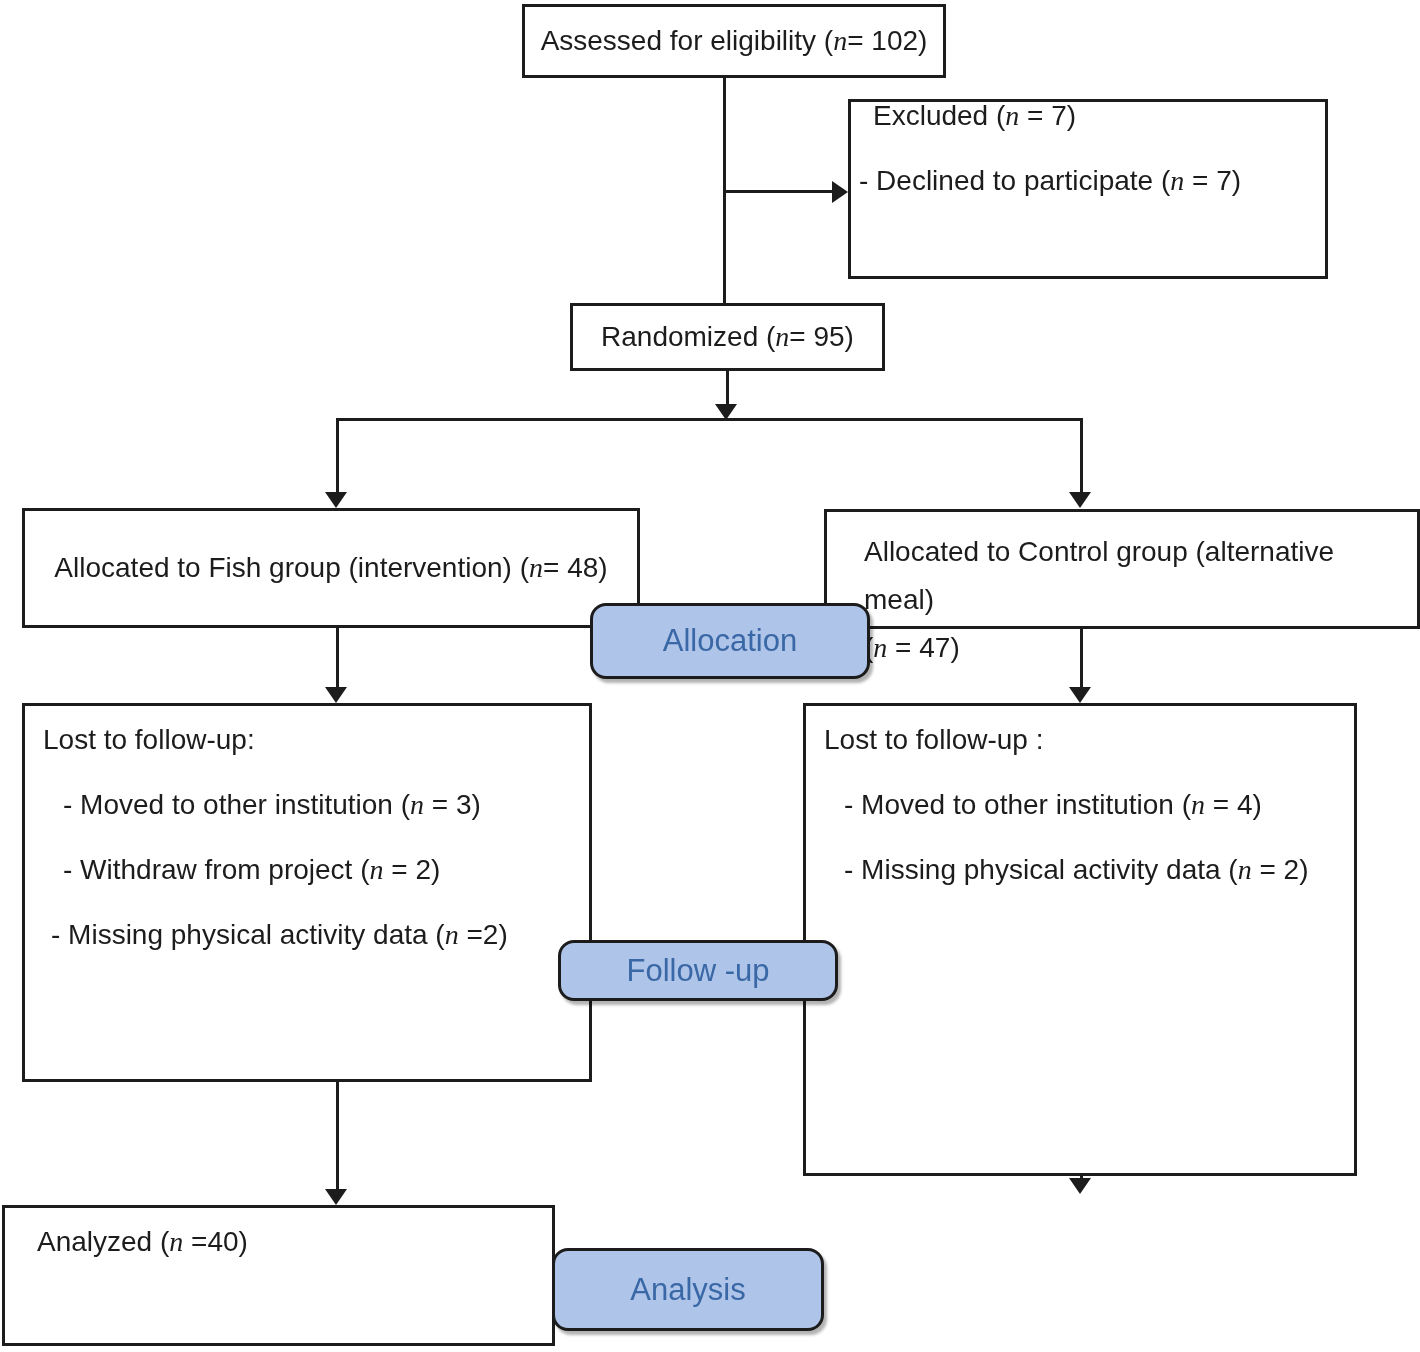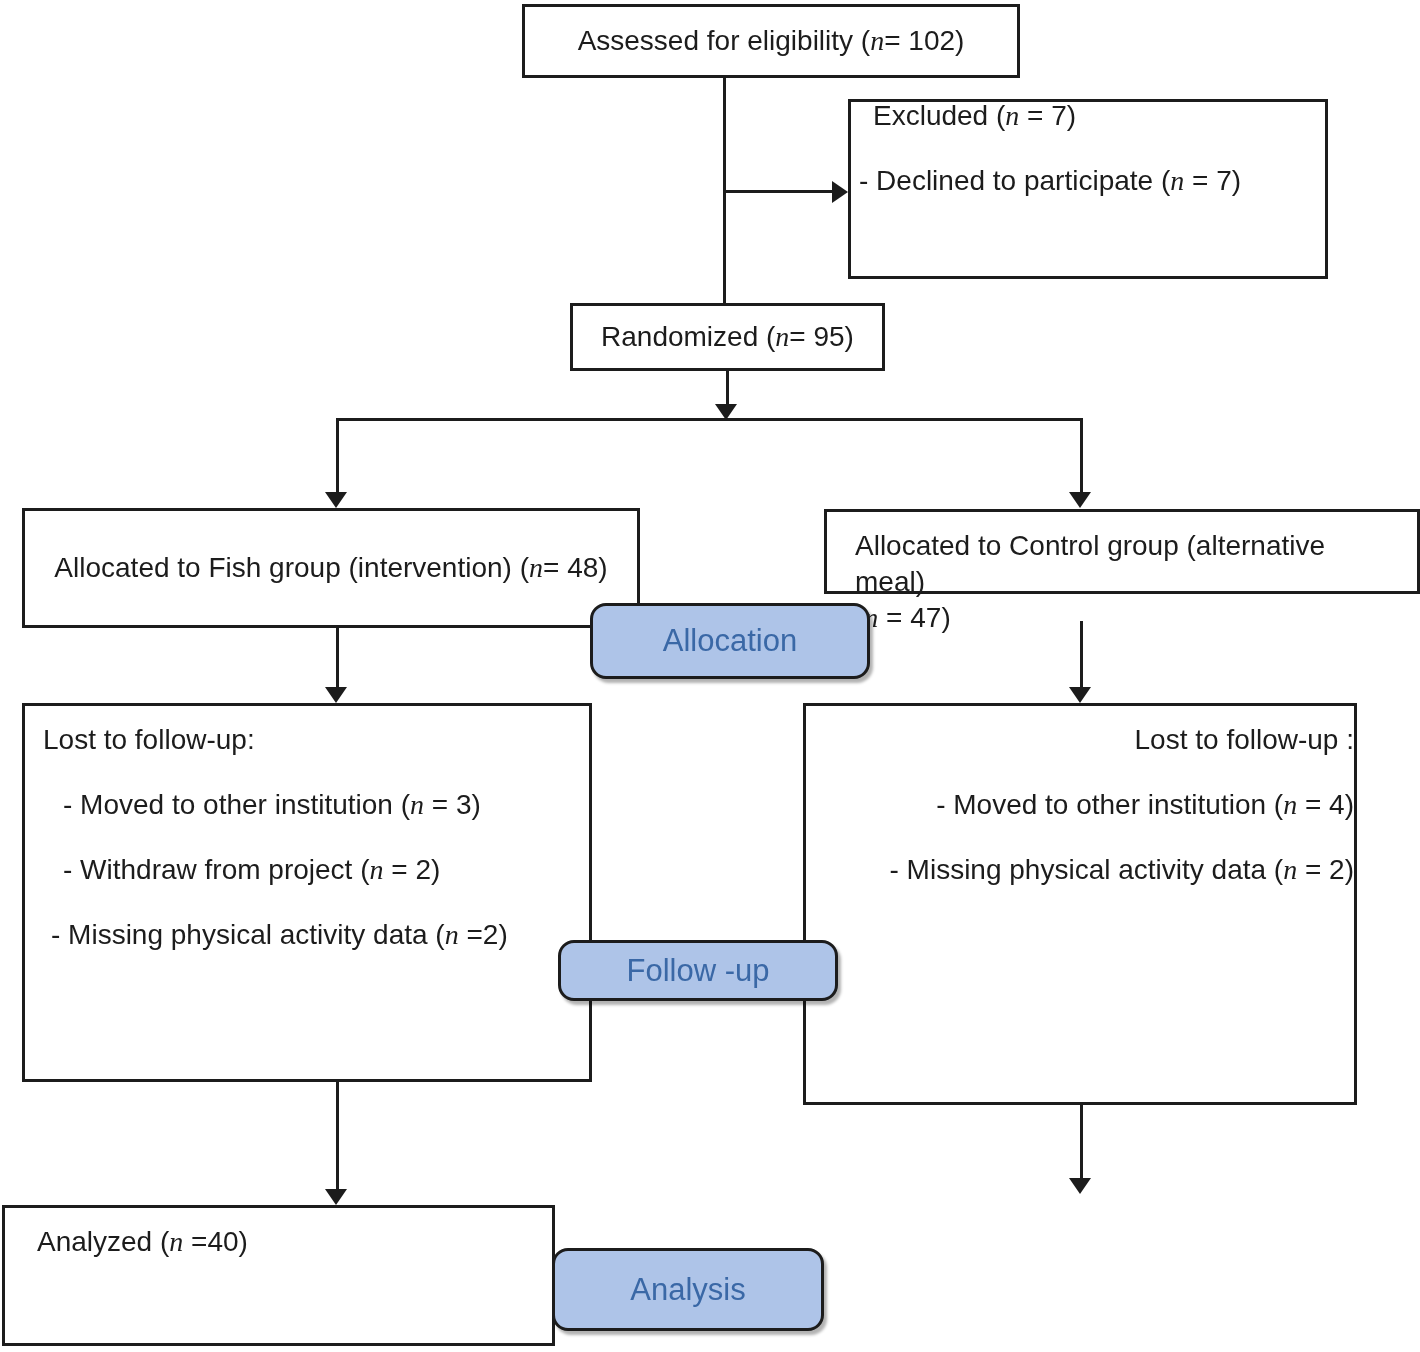--- a/index.html
+++ b/index.html
@@ -69,44 +69,44 @@
   <div class="line" style="left:336px; top:610px; width:3px; height:77px;"></div>
   <div class="arr-down" style="left:325px; top:687px;"></div>
   <div class="line" style="left:1080px; top:621px; width:3px; height:66px;"></div>
   <div class="arr-down" style="left:1069px; top:687px;"></div>
 
   <div class="line" style="left:336px; top:1080px; width:3px; height:109px;"></div>
   <div class="arr-down" style="left:325px; top:1189px;"></div>
   <div class="line" style="left:1080px; top:1080px; width:3px; height:98px;"></div>
   <div class="arr-down" style="left:1069px; top:1178px;"></div>
 
-  <div class="box center" style="left:522px; top:4px; width:498px; height:74px;">Assessed for eligibility (<i class="mn">n</i> = 102)</div>
+  <div class="box center" style="left:522px; top:4px; width:424px; height:74px;">Assessed for eligibility (<i class="mn">n</i> = 102)</div>
 
   <div class="box" style="left:848px; top:99px; width:480px; height:180px; ">
     <p style="margin:0 0 37px 22px;">Excluded (<i class="mn">n</i> = 7)</p>
     <p style="margin:0 0 0 8px;">- Declined to participate (<i class="mn">n</i> = 7)</p>
   </div>
 
   <div class="box center" style="left:570px; top:303px; width:315px; height:68px;">Randomized (<i class="mn">n</i> = 95)</div>
 
   <div class="box center" style="left:22px; top:508px; width:618px; height:120px;">Allocated to Fish group (intervention) (<i class="mn">n</i> = 48)</div>
 
-  <div class="box" style="left:824px; top:509px; width:596px; height:85px; padding:16px 20px 0 28px; line-height:36px;">
+  <div class="box" style="left:824px; top:509px; width:596px; height:120px; padding:16px 20px 0 37px; line-height:48px;">
     <p>Allocated to Control group (alternative meal)</p>
     <p>(<i class="mn">n</i> = 47)</p>
   </div>
 
   <div class="box" style="left:22px; top:703px; width:570px; height:379px; padding-top:20px;">
     <p style="margin:0 0 37px 18px;">Lost to follow-up:</p>
     <p style="margin:0 0 37px 38px;">- Moved to other institution (<i class="mn">n</i> = 3)</p>
     <p style="margin:0 0 37px 38px;">- Withdraw from project (<i class="mn">n</i> = 2)</p>
     <p style="margin:0 0 37px 26px;">- Missing physical activity data (<i class="mn">n</i> =2)</p>
   </div>
 
-  <div class="box" style="left:803px; top:703px; width:554px; height:402px; padding-top:20px;text-align:right;">
+  <div class="box" style="left:803px; top:703px; width:554px; height:473px; padding-top:20px;">
     <p style="margin:0 0 37px 18px;">Lost to follow-up :</p>
     <p style="margin:0 0 37px 38px;">- Moved to other institution (<i class="mn">n</i> = 4)</p>
     <p style="margin:0 0 0 38px;">- Missing physical activity data (<i class="mn">n</i> = 2)</p>
   </div>
 
   <div class="box" style="left:2px; top:1205px; width:553px; height:141px; padding:20px 0 0 32px;">Analyzed (<i class="mn">n</i> =40)</div>
 
 
   <div class="stage-label" style="left:558px; top:940px; width:280px; height:61px;">Follow -up</div>
 

